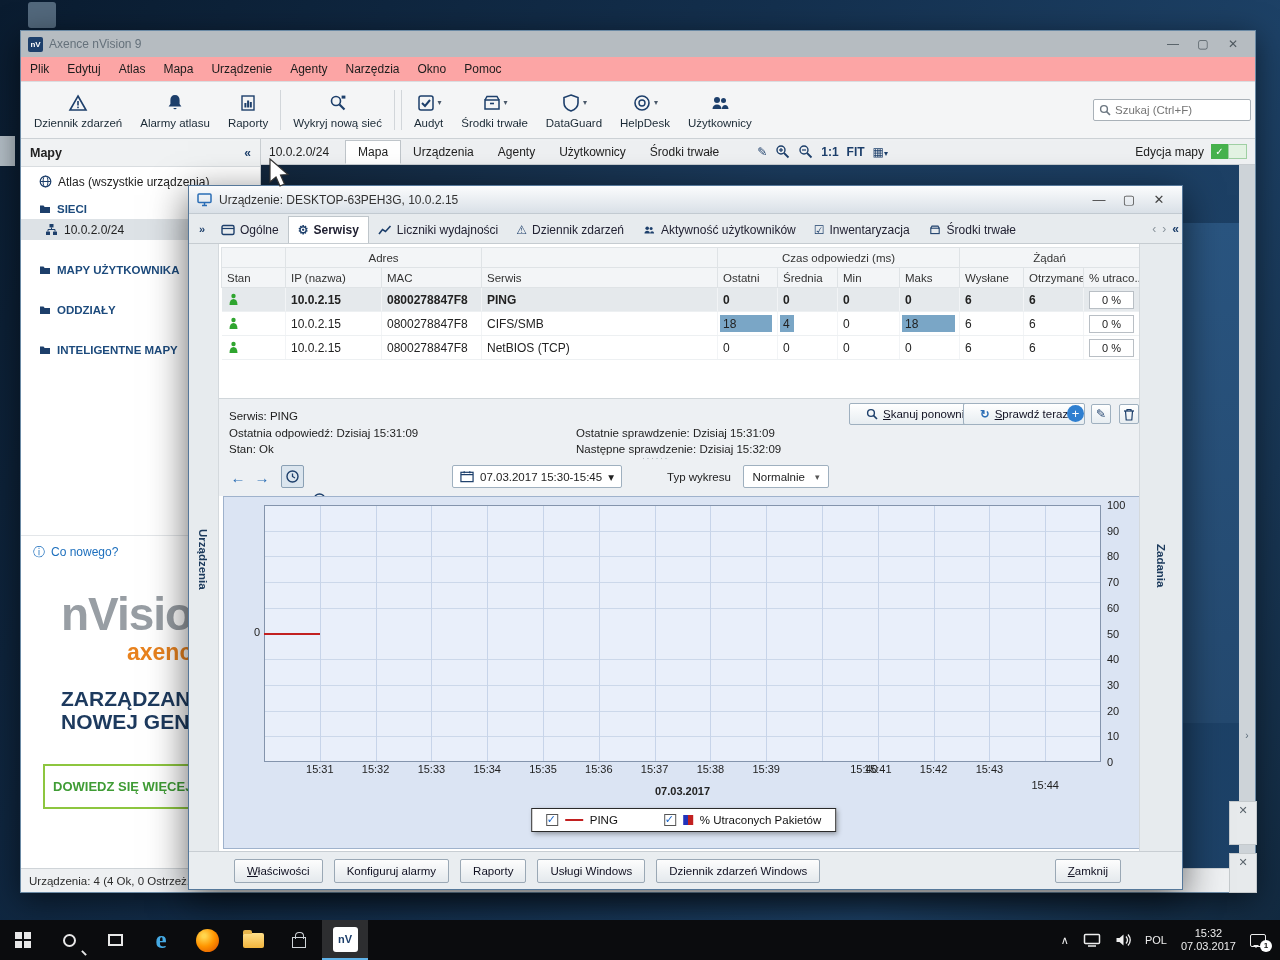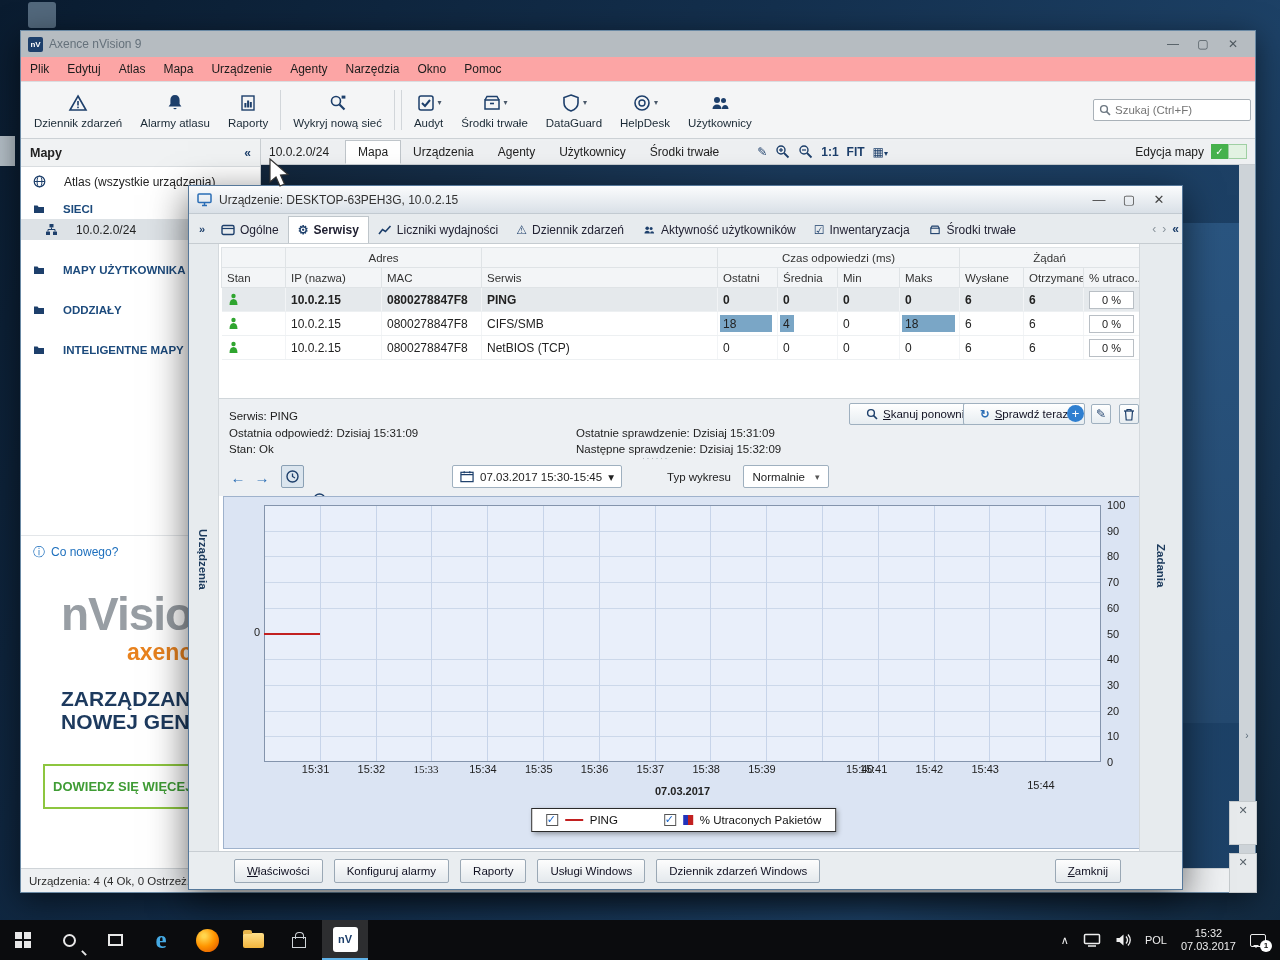--- a/index.html
+++ b/index.html
@@ -30,21 +30,21 @@
   .searchbox{margin-left:auto;align-self:center;width:158px;height:22px;border:1px solid #a9b1b8;border-radius:2px;background:#fff;display:flex;align-items:center;padding:0 5px;gap:4px}
   .searchbox input{border:0;outline:0;width:100%;font-size:11.5px;font-family:"Liberation Sans",sans-serif;color:#333}
   .mw-body{position:absolute;left:0;top:108px;right:0;bottom:24px;display:flex}
   .mw-status{position:absolute;left:0;bottom:0;right:0;height:24px;background:#eef0f2;border-top:1px solid #cfd4d8;display:flex;align-items:center;padding:0 8px;font-size:11.5px;color:#2c2c2c}
 
   
   .sidebar{width:240px;background:#fff;border-right:1px solid #c9ced2;position:relative;overflow:hidden}
   .sb-head{height:28px;background:#f0f2f3;border-bottom:1px solid #d9dde0;display:flex;align-items:center;padding:0 9px;font-size:12.5px;font-weight:bold;color:#222}
   .sb-head .chev{margin-left:auto;color:#1d3f6b;font-size:12px}
   .sb-tree{position:absolute;left:0;top:28px;right:0;bottom:0}
-  .trow{position:absolute;left:0;right:0;height:21px;display:flex;align-items:center;gap:18px;padding:0 12px;font-size:12px;color:#222}
+  .trow{position:absolute;left:0;right:0;height:21px;display:flex;align-items:center;gap:6px;padding:0 18px;font-size:12px;color:#222}
   .trow .tic{color:#1d3f6b;display:flex}
   .tsection{font-weight:bold;color:#1c4a7c;font-size:11.5px}
   .tsel{background:#dde2e6}
   .whatsnew{position:absolute;left:0;right:0;top:375px;height:20px;display:flex;align-items:center;gap:6px;padding:0 12px;font-size:12px;color:#1d6fbd}
   .sb-divider{position:absolute;left:0;right:0;top:368px;height:1px;background:#e3e6e9}
   .logo{position:absolute;left:40px;top:420px;font-size:46px;font-weight:bold;color:#989ea4;letter-spacing:-1px;white-space:nowrap}
   .logosub{position:absolute;left:106px;top:472px;font-size:23px;font-weight:bold;color:#e8821e;white-space:nowrap}
   .headline{position:absolute;left:40px;top:520px;font-size:21px;line-height:23px;font-weight:bold;color:#1d3a5e;white-space:nowrap}
   .cta{position:absolute;left:22px;top:597px;width:176px;height:45px;border:2px solid #8dc63f;color:#3f9c35;font-size:13px;font-weight:bold;display:flex;align-items:center;padding:0 8px;white-space:nowrap;overflow:hidden;background:#fff}
 
@@ -110,21 +110,21 @@
   .datebtn{border:1px solid #9fb0bf;background:#fff;height:23px;display:flex;align-items:center;gap:6px;padding:0 7px;font-size:11.5px;color:#222;border-radius:2px}
   .selbox{border:1px solid #9fb0bf;background:#fff;height:23px;display:flex;align-items:center;padding:0 6px;gap:10px;font-size:11.5px;color:#222;border-radius:2px}
   .selbox .dda{color:#555;font-size:9px}
 
   
   #chart-panel{position:absolute;left:4px;top:252px;width:921px;height:353px;background:#dbe4f3;border:1px solid #9fb2cc}
   #plot{position:absolute;left:40px;top:8px;width:837px;height:257px;background:#e9effa;border:1px solid #8494ac;
     background-image:
       repeating-linear-gradient(to right,transparent 0,transparent 54.8px,#c7d4e9 54.8px,#c7d4e9 55.8px),
       repeating-linear-gradient(to bottom,transparent 0,transparent 24.7px,#ccd8ea 24.7px,#ccd8ea 25.7px)}
-  .xtick{position:absolute;top:266px;width:36px;text-align:left;font-size:11px;color:#222}
+  .xtick{position:absolute;top:266px;width:36px;text-align:center;font-size:11px;color:#222}
   .ytick{position:absolute;left:883px;font-size:11px;color:#222}
   .zerolbl{position:absolute;left:20px;top:129px;width:16px;text-align:right;font-size:11px;color:#222}
   .series-line{position:absolute;height:2px}
   .datelbl{position:absolute;left:40px;top:288px;width:837px;text-align:center;font-size:11px;font-weight:bold;color:#222}
   .legend{position:absolute;top:311px;left:50%;transform:translateX(-50%);display:flex;gap:46px;background:#fff;border:1px solid #2a2a2a;box-shadow:2px 2px 5px rgba(0,0,0,.35);padding:5px 14px;font-size:11.5px;color:#111;align-items:center}
   .litem{display:flex;align-items:center;gap:7px;white-space:nowrap}
   .cb{width:12px;height:12px;border:1px solid #555;background:#fff;position:relative}
   .cb::after{content:"✓";position:absolute;left:0;top:-2px;font-size:11px;color:#1b66c9}
   .lsw.line{width:18px;height:2px}
   .lsw.sq{width:10px;height:10px}
@@ -727,21 +727,21 @@
             <span>PING</span>
           </span>
           <span class="litem">
             <span class="cb"></span>
             <span class="lsw sq" id="legend-swatch-1" style="background: linear-gradient(90deg, rgb(34, 51, 187) 50%, rgb(194, 32, 32) 50%);"></span>
             <span>% Utraconych Pakietów</span>
           </span>
         </div>
       <span class="xtick" style="left: 77.8px;">15:31</span>
           <span class="xtick" style="left: 133.6px;">15:32</span>
-          <span class="xtick" style="left: 189.4px; font-family: Liberation Serif, serif;">15:33</span>
+          <span class="xtick" style="left: 189.4px;">15:33</span>
           <span class="xtick" style="left: 245.2px;">15:34</span>
           <span class="xtick" style="left: 301px;">15:35</span>
           <span class="xtick" style="left: 356.8px;">15:36</span>
           <span class="xtick" style="left: 412.6px;">15:37</span>
           <span class="xtick" style="left: 468.4px;">15:38</span>
           <span class="xtick" style="left: 524.2px;">15:39</span>
           <span class="xtick" style="left: 580px; margin-left: 42px;">15:40</span>
           <span class="xtick" style="left: 635.8px;">15:41</span>
           <span class="xtick" style="left: 691.6px;">15:42</span>
           <span class="xtick" style="left: 747.4px;">15:43</span>

